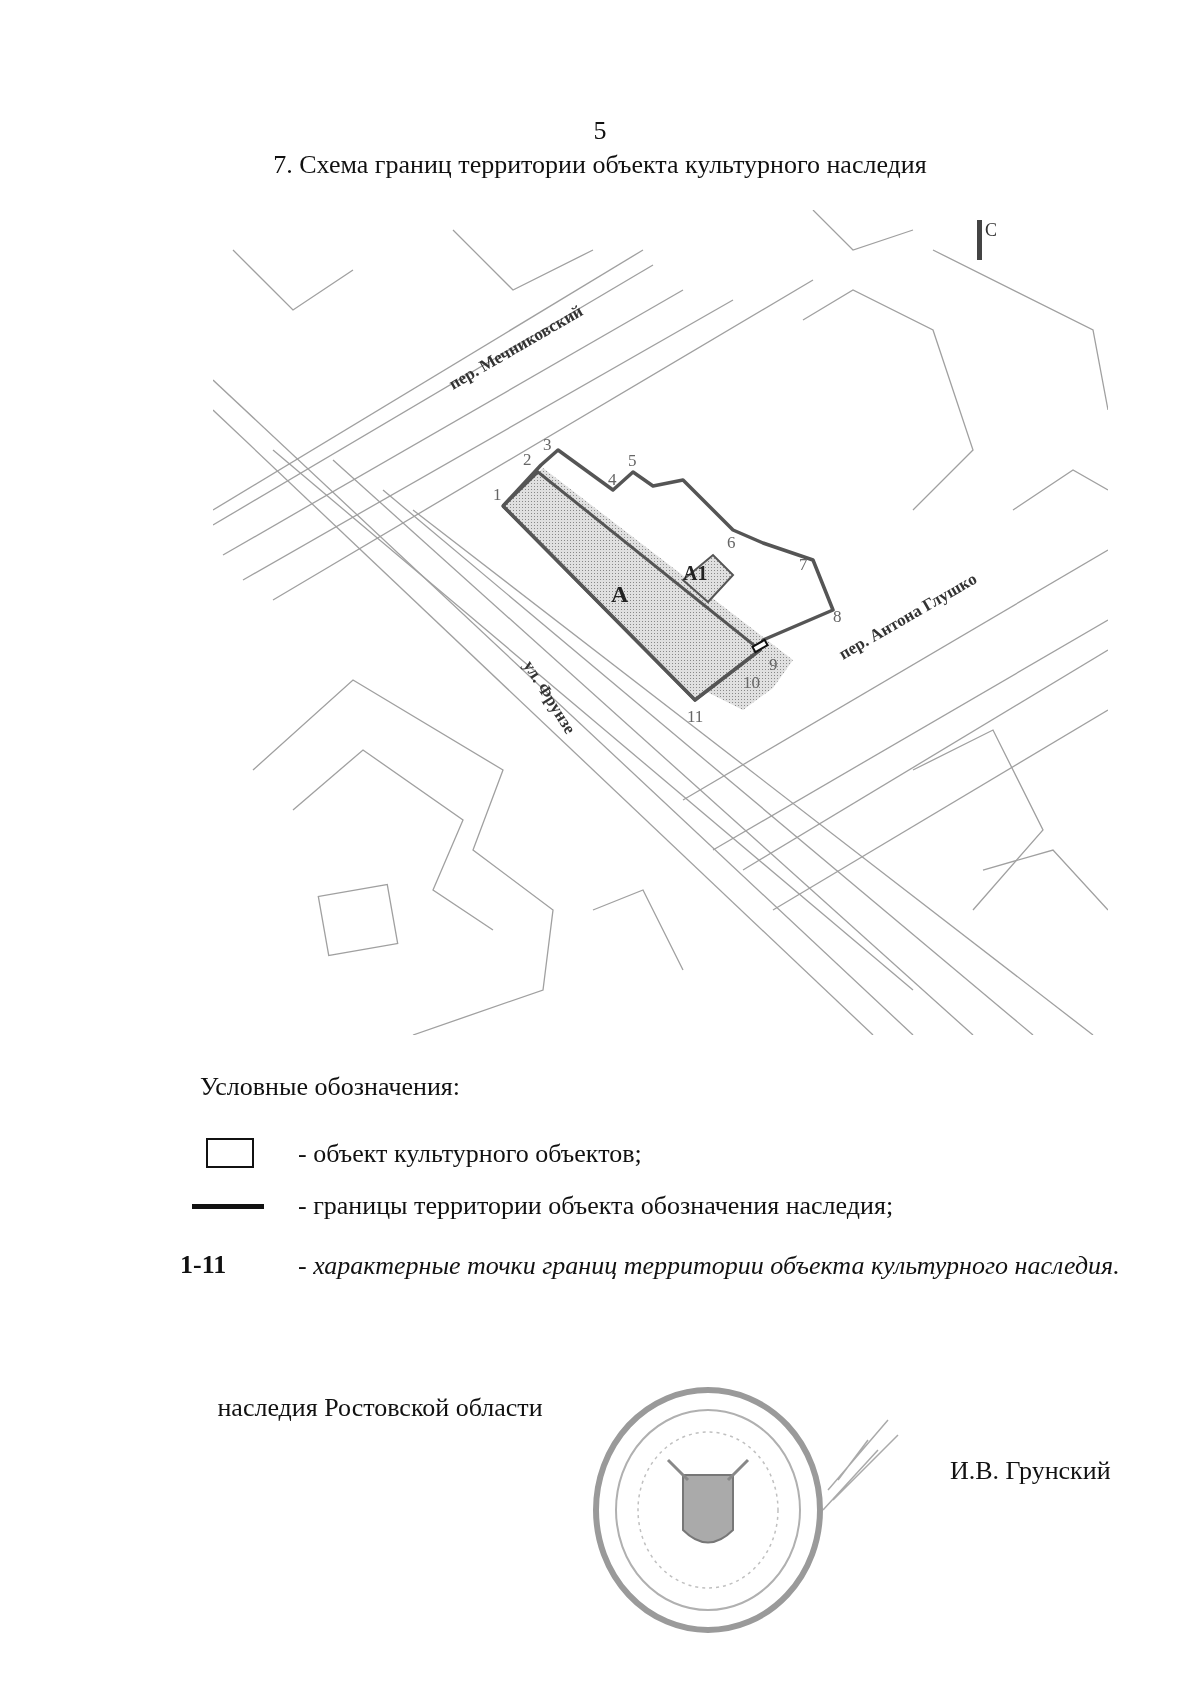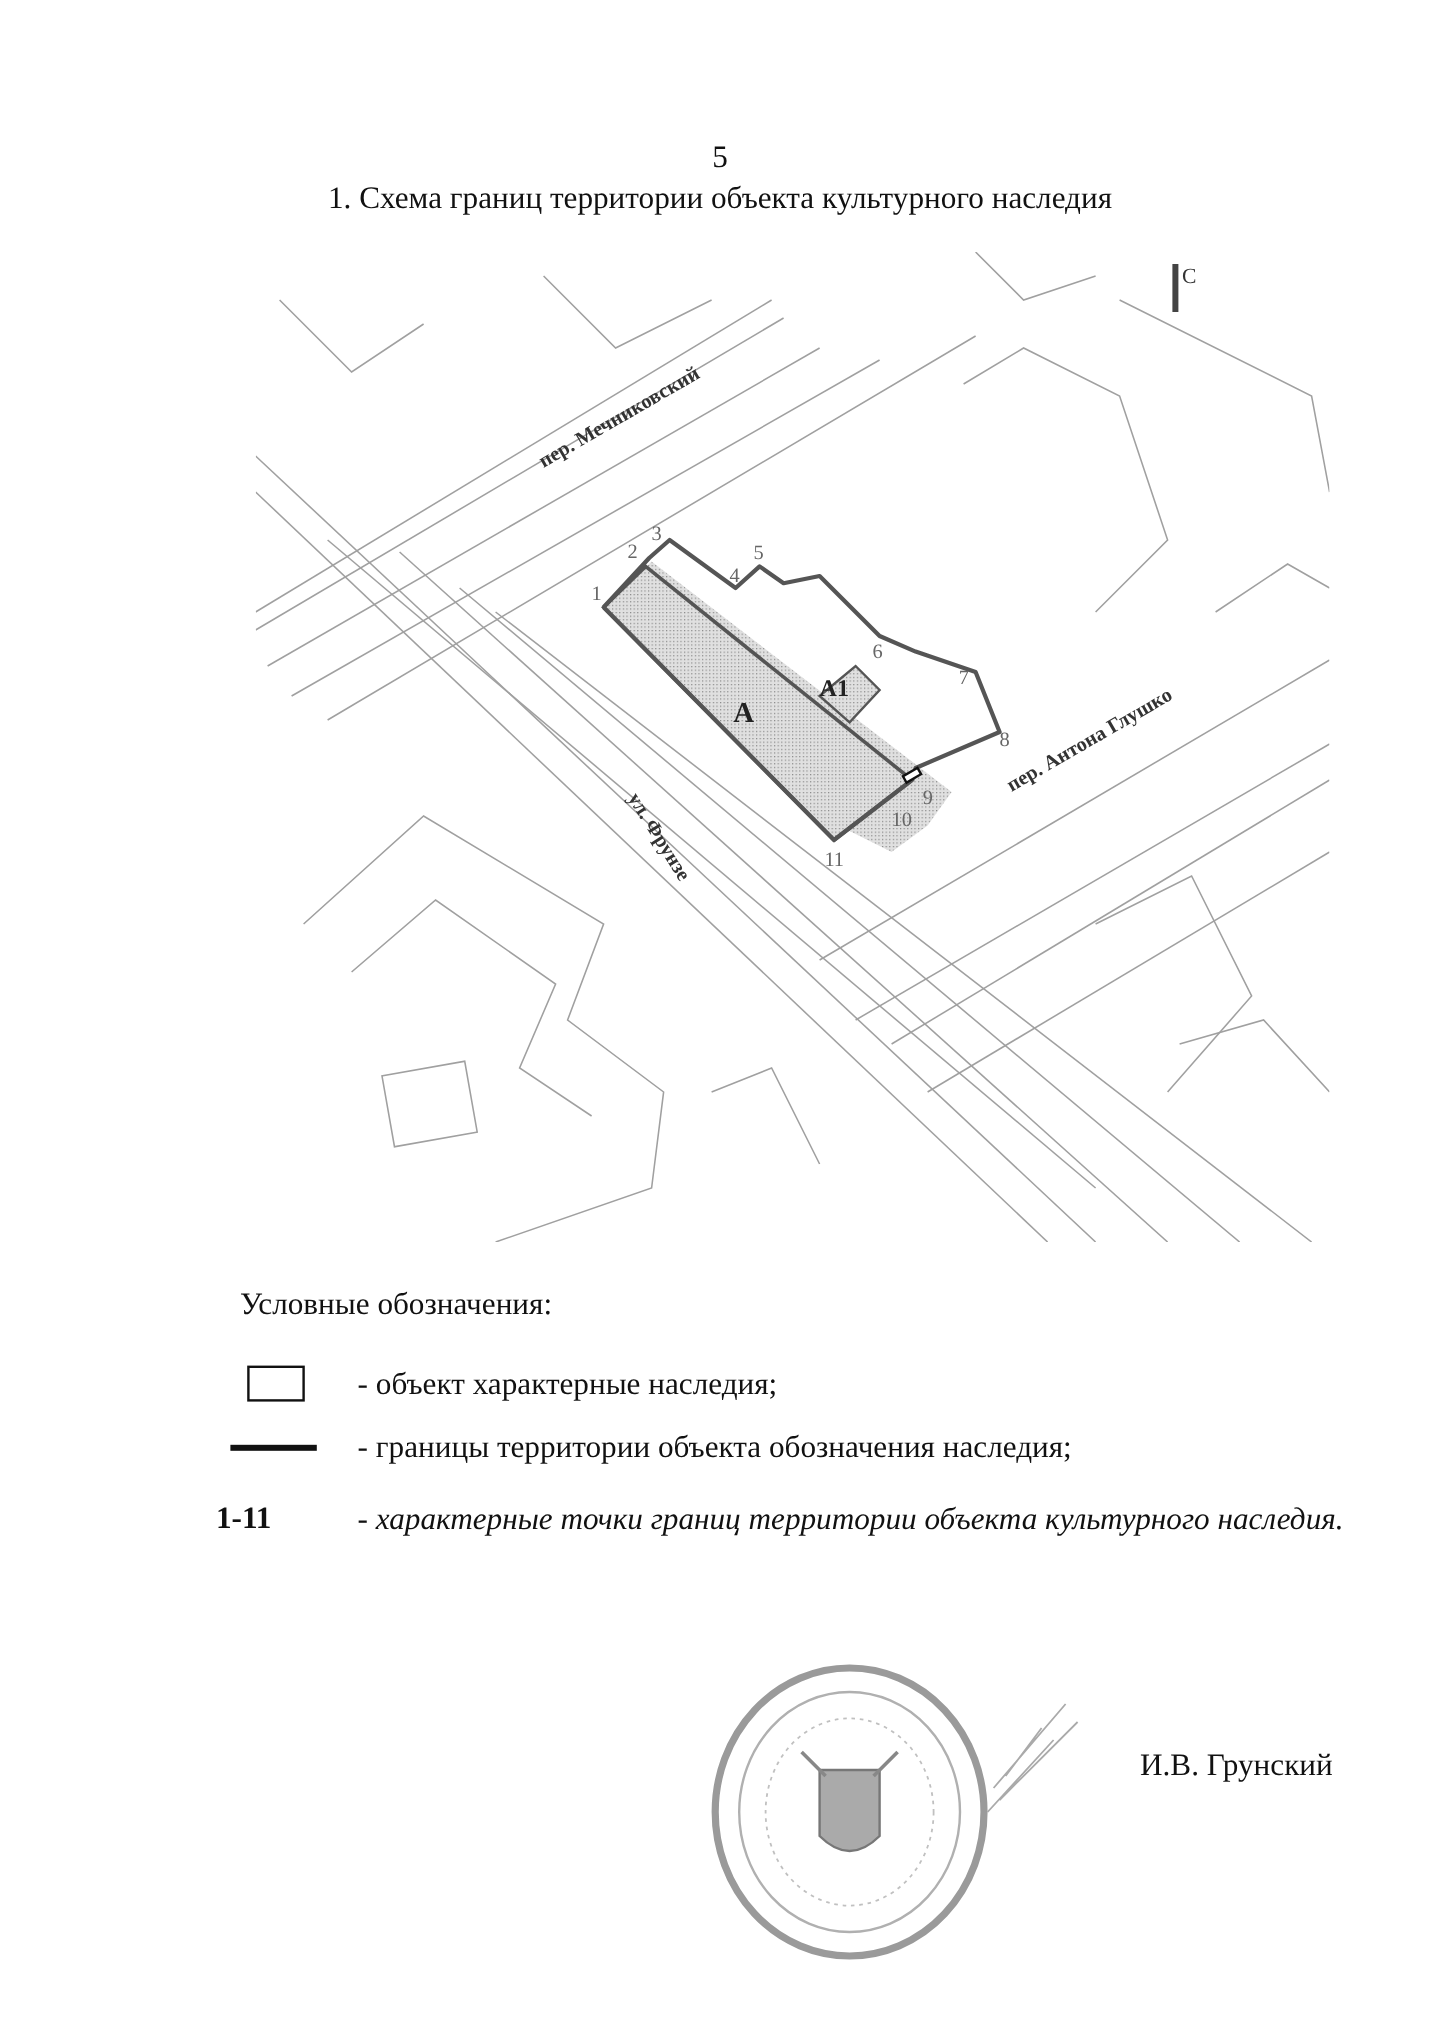--- a/index.html
+++ b/index.html
@@ -18,21 +18,21 @@
   .legend-text { position: absolute; left: 118px; top: 0; right: 0; line-height: 44px; }
   .legend-text.justify { text-align: justify; text-align-last: left; font-style: italic; }
   .signature-block { position: absolute; left: 150px; top: 1392px; width: 460px; text-align: center; font-size: 26px; line-height: 31px; }
   .signer-name { position: absolute; left: 950px; top: 1456px; font-size: 26px; }
   .stamp { position: absolute; left: 588px; top: 1380px; width: 330px; height: 260px; }
 </style>
 </head>
 <body>
 
 <div class="page-number">5</div>
-<div class="section-title">1. Схема границ территории объекта культурного наследия</div>
+<div class="section-title">7. Схема границ территории объекта культурного наследия</div>
 
 <div class="map">
   <svg viewBox="0 0 895 825" xmlns="http://www.w3.org/2000/svg">
     <defs>
       <pattern id="dots" width="3" height="3" patternUnits="userSpaceOnUse">
         <rect width="3" height="3" fill="#e0e0e0"></rect>
         <rect width="1" height="1" fill="#888"></rect>
       </pattern>
     </defs>
     <g stroke="#a0a0a0" stroke-width="1.3" fill="none">
@@ -103,34 +103,35 @@
       <rect x="764" y="10" width="5" height="40" fill="#444"></rect>
       <text x="772" y="26" font-family="Liberation Serif, serif" font-size="18" fill="#333">С</text>
     </g>
   </svg>
 </div>
 
 <div class="legend-title">Условные обозначения:</div>
 
 <div class="legend-row" style="top:1136px;">
   <div class="legend-symbol legend-box"></div>
-  <div class="legend-text" style="top:-4px;">- объект характерные наследия;</div>
+  <div class="legend-text" style="top:-4px;">- объект культурного объектов;</div>
 </div>
 
 <div class="legend-row" style="top:1190px;">
   <div class="legend-symbol legend-line"></div>
   <div class="legend-text" style="top:-6px;">- границы территории объекта обозначения наследия;</div>
 </div>
 
 <div class="legend-row" style="top:1244px;">
   <div class="legend-symbol legend-points" style="top:6px;text-align:center;">1-11</div>
   <div class="legend-text justify">- характерные точки границ территории объекта культурного наследия.</div>
 </div>
 
 <div class="signature-block">
+  <div>наследия Ростовской области</div>
 </div>
 
 <svg class="stamp" viewBox="0 0 330 260">
   <ellipse cx="120" cy="130" rx="112" ry="120" fill="none" stroke="#9a9a9a" stroke-width="6"></ellipse>
   <ellipse cx="120" cy="130" rx="92" ry="100" fill="none" stroke="#b0b0b0" stroke-width="2"></ellipse>
   <ellipse cx="120" cy="130" rx="70" ry="78" fill="none" stroke="#c0c0c0" stroke-width="1.5" stroke-dasharray="3 4"></ellipse>
   <path d="M95 95 L145 95 L145 150 Q120 175 95 150 Z" fill="#aaa" stroke="#777" stroke-width="2"></path>
   <path d="M80 80 L100 100 M160 80 L140 100" stroke="#888" stroke-width="3"></path>
   <path d="M240 110 L300 40 M245 120 L310 55 M235 130 L290 70 M250 100 L280 60" stroke="#aaa" stroke-width="1.5"></path>
 </svg>

